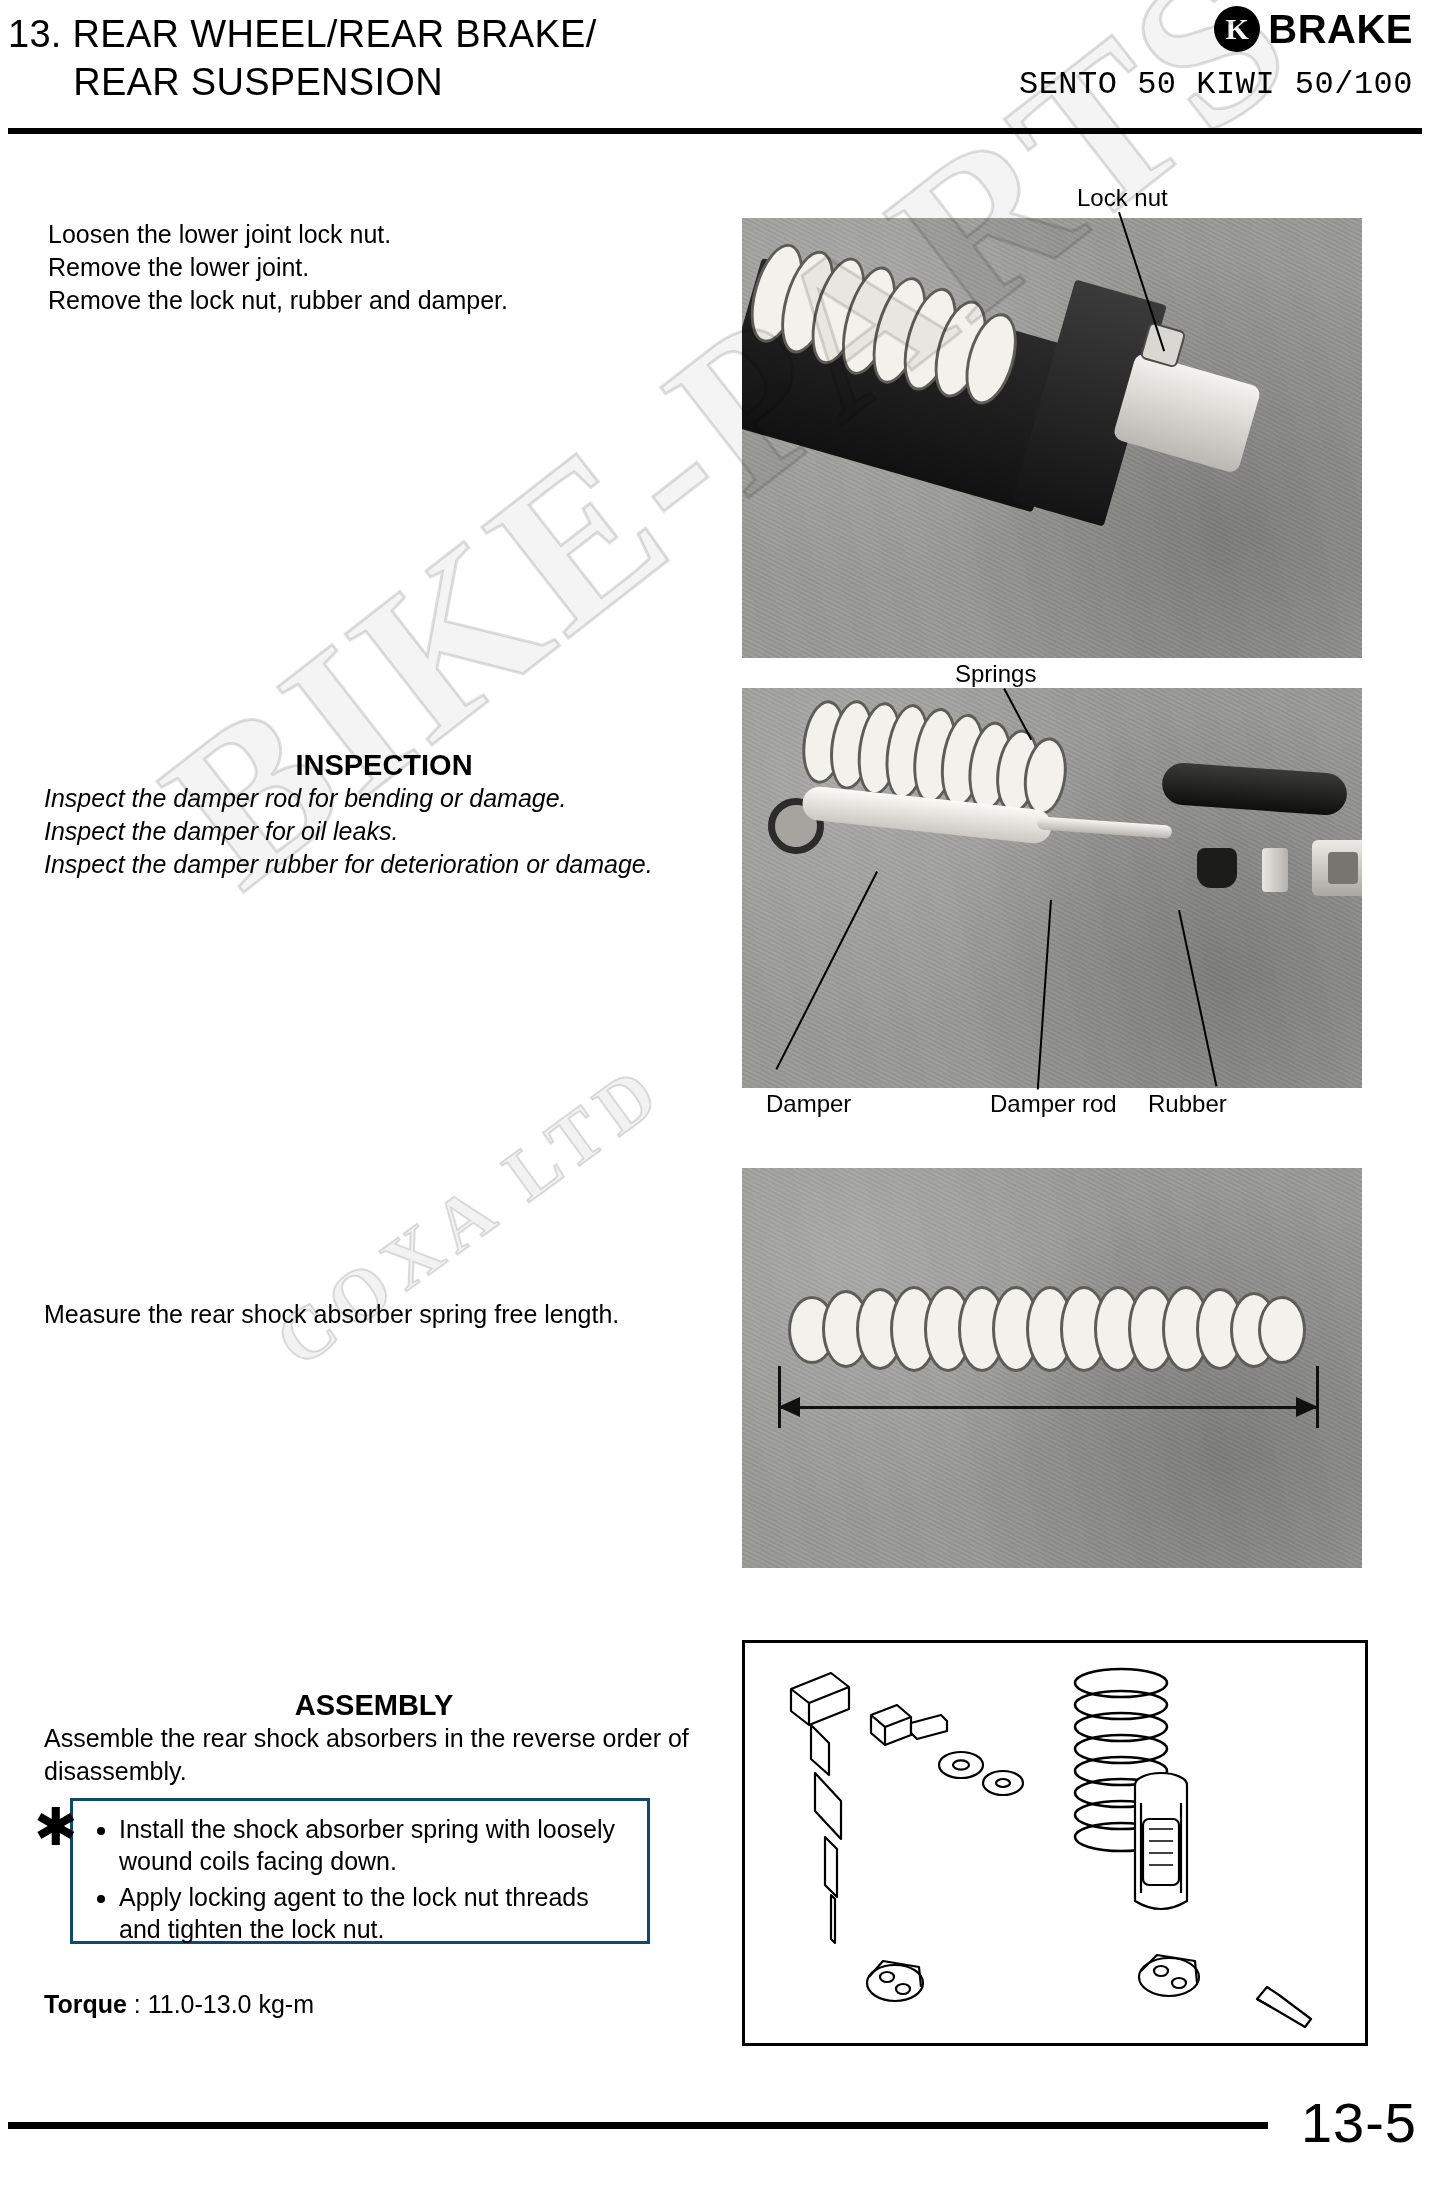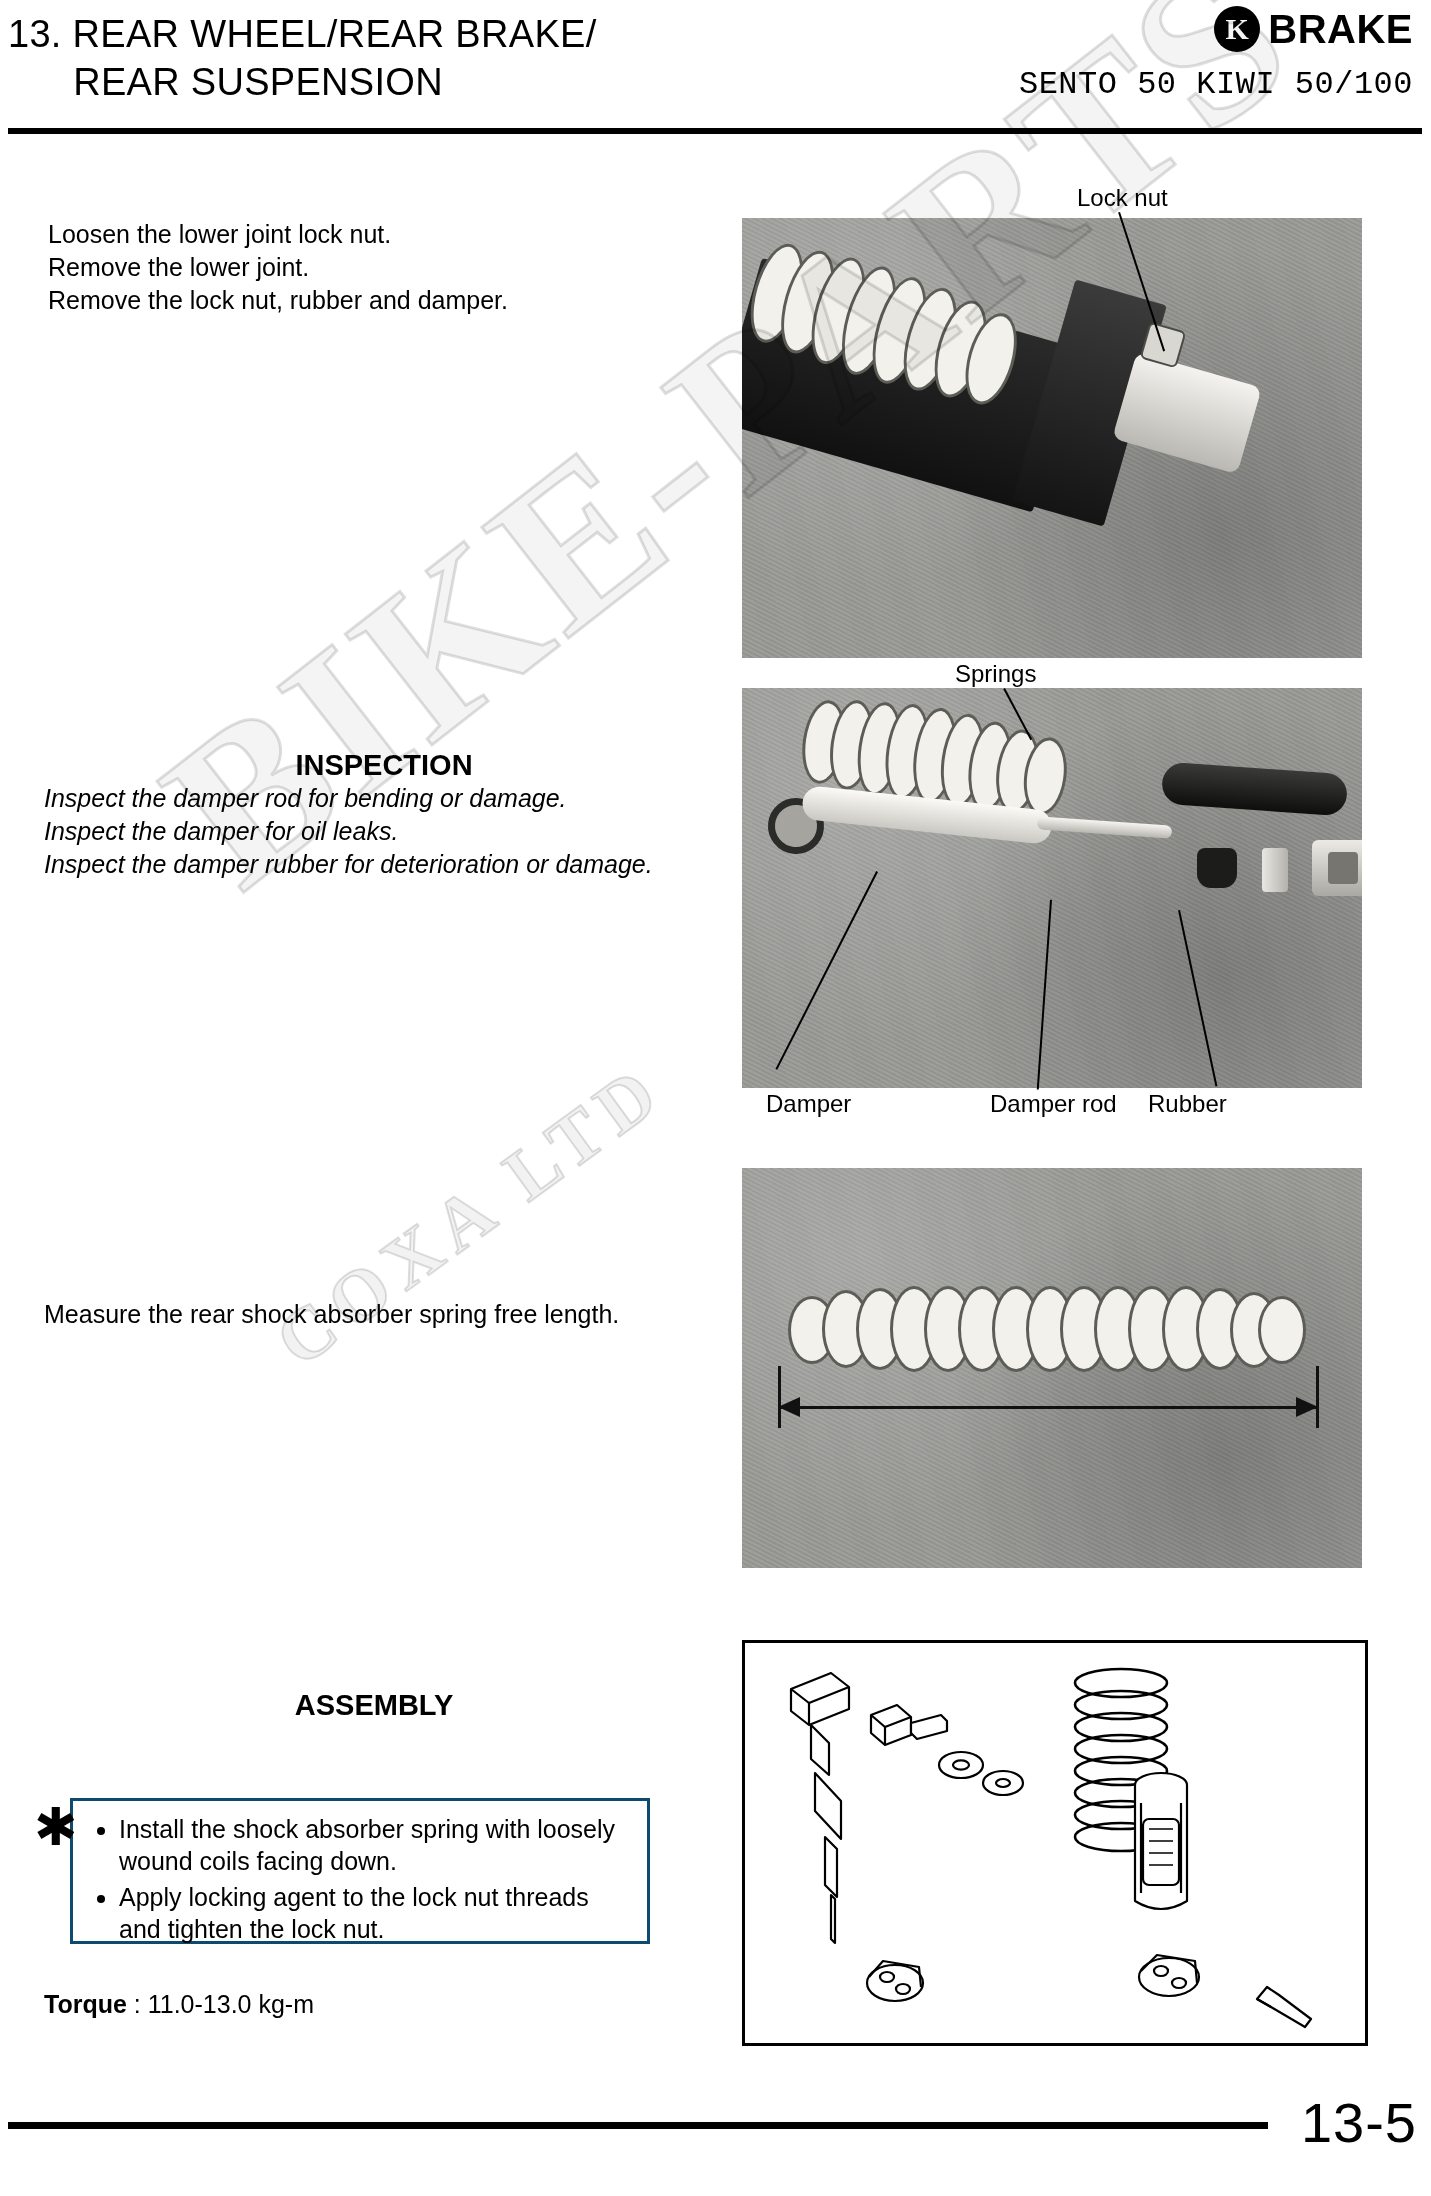--- a/index.html
+++ b/index.html
@@ -522,20 +522,21 @@
       <path d="M396 328 L412 312 L450 318 L452 340"></path>
 
       <path d="M512 356 L522 344 L534 352 L566 376 L560 384 L526 364 Z" fill="#fff"></path>
       <path d="M512 356 L526 364"></path>
     </g>
   </svg>
 </div>
 
 <div class="body-text" style="left:44px; top:1688px; width:660px;">
   <div class="section-head">ASSEMBLY</div>
+  <div>Assemble the rear shock absorbers in the reverse order of disassembly.</div>
 </div>
 
 <div class="asterisk" style="left:34px; top:1808px;">✱</div>
 <div class="note-box" style="left:70px; top:1798px; width:580px; height:146px;">
   <ul class="note-list">
     <li>Install the shock absorber spring with loosely wound coils facing down.</li>
     <li>Apply locking agent to the lock nut threads and tighten the lock nut.</li>
   </ul>
 </div>
 

